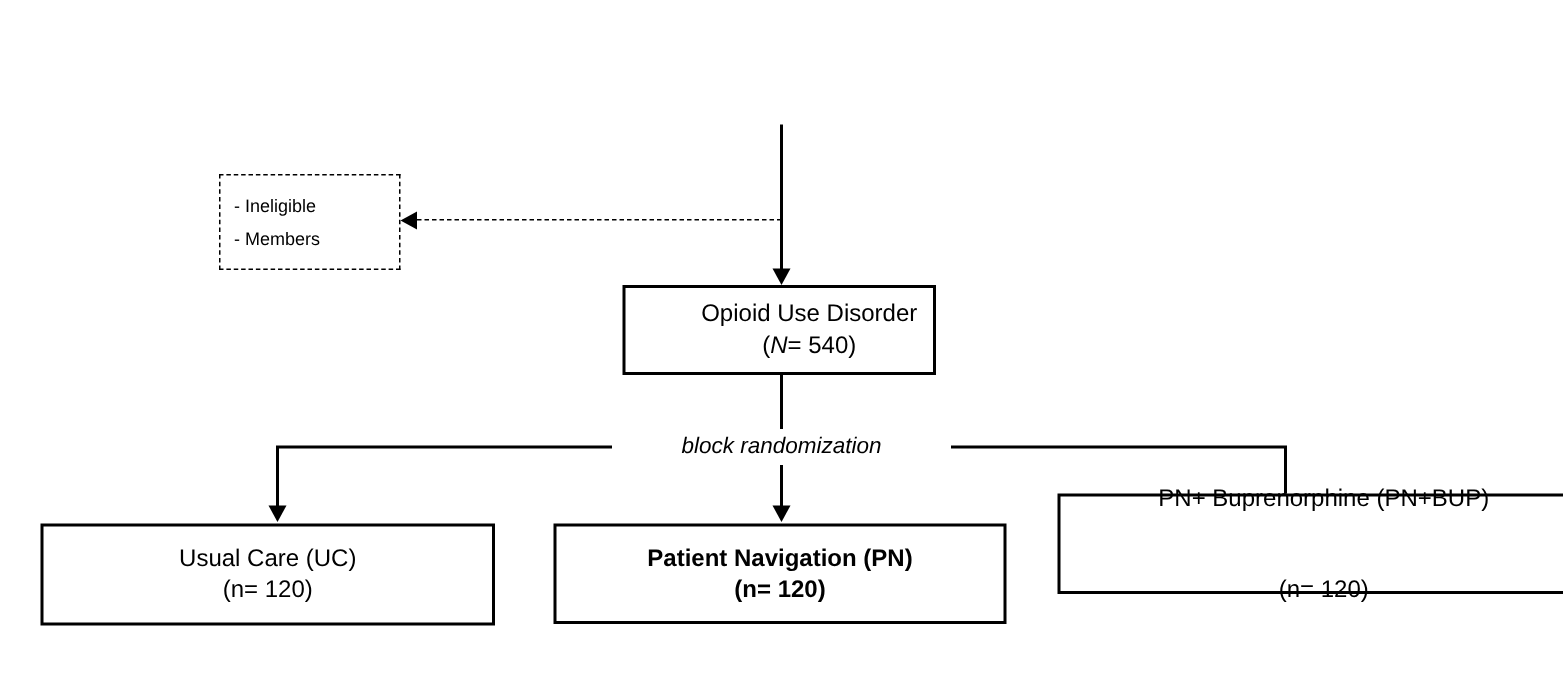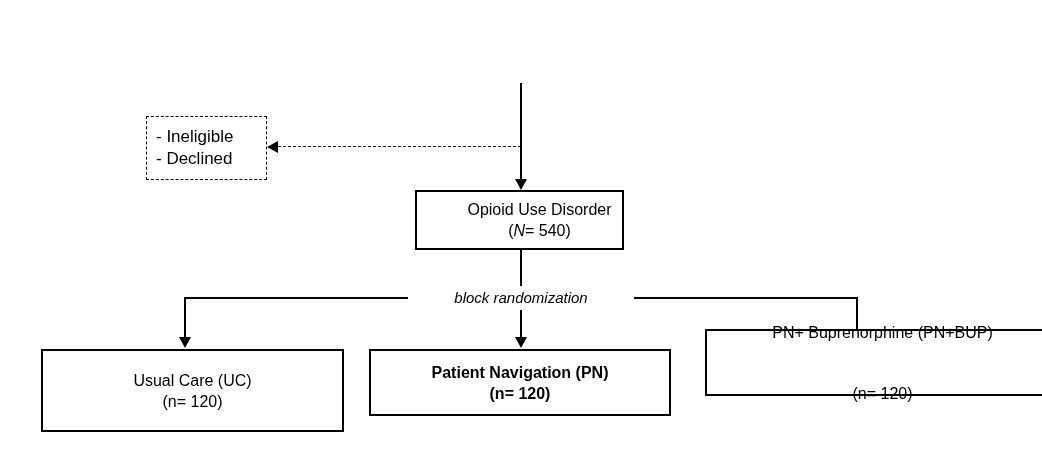--- a/index.html
+++ b/index.html
@@ -20,34 +20,34 @@
     flex-direction: column;
     align-items: center;
     justify-content: center;
     text-align: center;
     font-size: 16px;
     line-height: 21px;
     box-sizing: border-box;
   }
   .box-top    { left: 237px; top: 38px;  width: 606px; height: 45px; }
   .box-oud    { left: 415px; top: 190px; width: 209px; height: 60px; padding-left: 40px; }
-  .box-uc     { left: 41px;  top: 349px; width: 303px; height: 83px; }
+  .box-uc     { left: 27px;  top: 349px; width: 303px; height: 68px; }
   .box-pn     { left: 369px; top: 349px; width: 302px; height: 67px; font-weight: bold; }
   .box-pnbup  { left: 705px; top: 329px; width: 355px; height: 67px; gap: 40px; }
   .box-excl {
     position: absolute;
     left: 146px; top: 116px; width: 121px; height: 64px;
     border: 1.5px dashed #000000;
     background: #ffffff;
     display: flex;
     flex-direction: column;
     align-items: flex-start;
     justify-content: center;
     padding-left: 9px;
-    font-size: 17px;
+    font-size: 12px;
     line-height: 22px;
     box-sizing: border-box;
   }
   .vline { position: absolute; width: 2px; background: #000000; }
   .hline { position: absolute; height: 2px; background: #000000; }
   .dash-hline { position: absolute; height: 0; border-top: 1.5px dashed #000000; }
   .arrow-down {
     position: absolute; width: 0; height: 0;
     border-left: 6px solid transparent;
     border-right: 6px solid transparent;
@@ -87,21 +87,21 @@
   <div class="vline" style="left:856px; top:298px; height:40px;"></div>
   <div class="arrow-down" style="left:179px; top:337px;"></div>
   <div class="arrow-down" style="left:515px; top:337px;"></div>
   <div class="arrow-down" style="left:851px; top:337px;"></div>
 
   <div class="rand-label">block randomization</div>
 
 
   <div class="box-excl">
     <span>- Ineligible</span>
-    <span>- Declined</span>
+    <span>- Members</span>
   </div>
 
   <div class="box box-oud">
     <span>Opioid Use Disorder</span>
     <span>
       <span>(</span><span class="it">N</span><span>= 540)</span>
     </span>
   </div>
 
   <div class="box box-uc">

